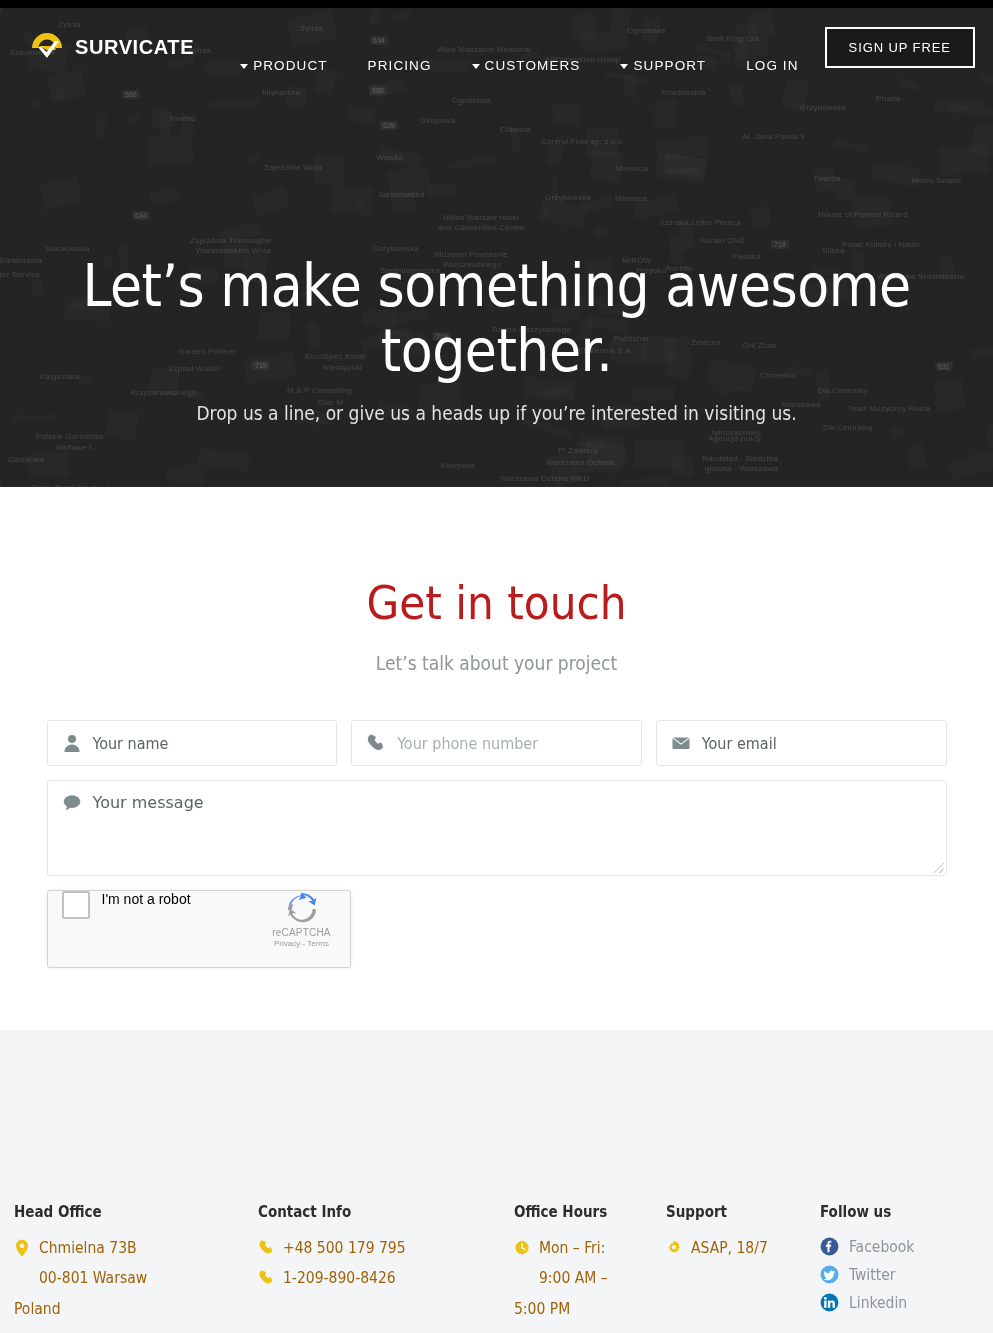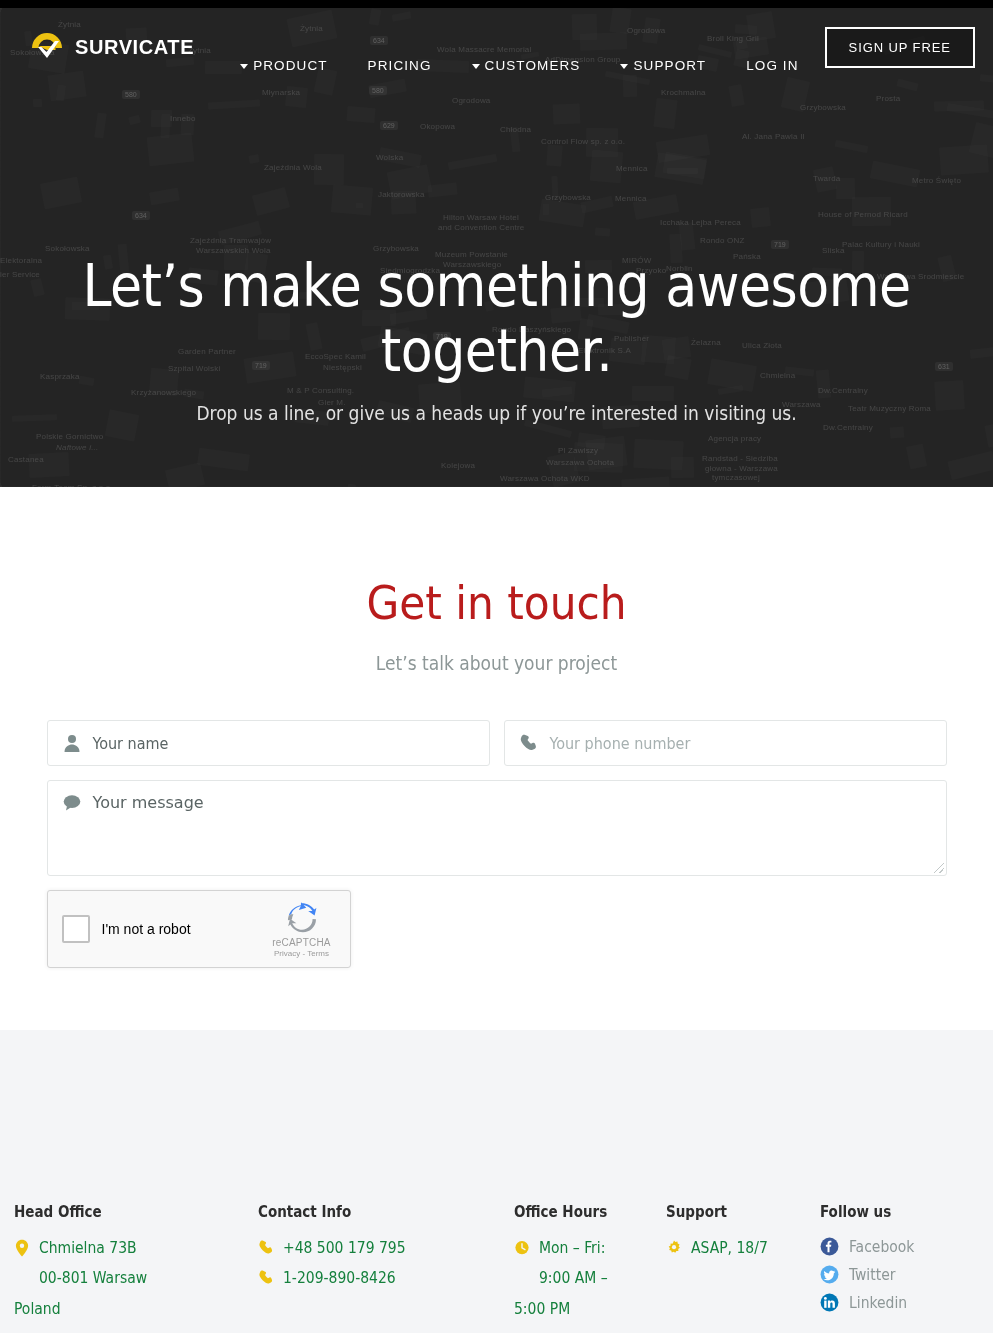--- a/index.html
+++ b/index.html
@@ -221,21 +221,20 @@
   }
 
   
   .recaptcha {
     width: 304px;
     height: 78px;
     border: 1px solid #d3d3d3;
     border-radius: 3px;
     background: #f9f9f9;
     display: flex;
-    align-items: center;
     padding: 0 12px 0 14px;
     box-shadow: 0 0 4px rgba(0,0,0,.07);
     cursor: pointer;
   }
   .rc-check {
     width: 28px; height: 28px;
     border: 2px solid #c1c1c1;
     background: #fff;
     border-radius: 2px;
     flex: 0 0 28px;
@@ -286,21 +285,21 @@
     color: #2d2d2d;
     margin: 0 0 16px 0;
     font-family: "DejaVu Sans Condensed", "Liberation Sans Narrow", "Liberation Sans", sans-serif;
   }
   .frow {
     display: flex;
     align-items: flex-start;
     gap: 9px;
     margin-bottom: 8px;
     font-size: 15.5px;
-    color: #15803d;
+    color: #a16207;
     line-height: 1.45;
     font-weight: 300;
     font-family: "DejaVu Sans Condensed", "Liberation Sans Narrow", "Liberation Sans", sans-serif;
   }
   .frow .fi { width: 16px; height: 18px; flex: 0 0 16px; display: block; margin-top: 2px; }
   .frow.indent { padding-left: 25px; }
   .frow.noindent { padding-left: 0; }
   .soc { display: flex; align-items: center; gap: 10px; margin-bottom: 9px; cursor: pointer; }
   .soc-ic { width: 19px; height: 19px; flex: 0 0 19px; display: block; }
   .soc-label { font-size: 15.5px; color: #8d9797; font-weight: 300; font-family: "DejaVu Sans Condensed", "Liberation Sans Narrow", "Liberation Sans", sans-serif; }
@@ -472,21 +471,21 @@
       <div class="map-label" style="left: 545px; top: 47px;">AdDimension Group</div>
       <div class="map-label" style="left: 627px; top: 18px;">Ogrodowa</div>
       <div class="map-label" style="left: 707px; top: 26px;">Broll King Gril</div>
       <div class="map-label" style="left: 10px; top: 40px;">Sokołowska</div>
       <div class="map-label" style="left: 262px; top: 80px;">Młynarska</div>
       <div class="map-label" style="left: 452px; top: 88px;">Ogrodowa</div>
       <div class="map-label" style="left: 661px; top: 80px;">Krochmalna</div>
       <div class="map-label" style="left: 800px; top: 95px;">Grzybowska</div>
       <div class="map-label" style="left: 876px; top: 86px;">Prosta</div>
       <div class="map-label" style="left: 170px; top: 106px;">Innebo</div>
-      <div class="map-label" style="left: 420px; top: 114px;">Okopowa</div>
+      <div class="map-label" style="left: 420px; top: 108px;">Okopowa</div>
       <div class="map-label" style="left: 500px; top: 117px;">Chłodna</div>
       <div class="map-label" style="left: 541px; top: 129px;">Control Flow sp. z o.o.</div>
       <div class="map-label" style="left: 742px; top: 124px;">Al. Jana Pawla II</div>
       <div class="map-label" style="left: 264px; top: 155px;">Zajeźdnia Wola</div>
       <div class="map-label" style="left: 376px; top: 145px;">Wolska</div>
       <div class="map-label" style="left: 616px; top: 156px;">Mennica</div>
       <div class="map-label" style="left: 813px; top: 166px;">Twarda</div>
       <div class="map-label" style="left: 378px; top: 182px;">Jaktorowska</div>
       <div class="map-label" style="left: 545px; top: 185px;">Grzybowska</div>
       <div class="map-label" style="left: 615px; top: 186px;">Mennica</div>
@@ -509,37 +508,37 @@
       <div class="map-label" style="left: 842px; top: 232px;">Palac Kultury i Nauki</div>
       <div class="map-label" style="left: 877px; top: 264px;">Warszawa Srodmiescie</div>
       <div class="map-label" style="left: 0px; top: 248px;">Elektoralna</div>
       <div class="map-label" style="left: 0px; top: 262px;">ier Service</div>
       <div class="map-label" style="left: 492px; top: 317px;">Rondo Daszyńskiego</div>
       <div class="map-label" style="left: 614px; top: 326px;">Publisher</div>
       <div class="map-label" style="left: 178px; top: 339px;">Garden Partner</div>
       <div class="map-label" style="left: 305px; top: 344px;">EccoSpec Kamil</div>
       <div class="map-label" style="left: 323px; top: 355px;">Niestępski</div>
       <div class="map-label" style="left: 578px; top: 338px;">Elektronik S.A</div>
-      <div class="map-label" style="left: 742px; top: 333px;">Ulica Złota</div>
+      <div class="map-label" style="left: 742px; top: 333px;">Gril Złota</div>
       <div class="map-label" style="left: 168px; top: 356px;">Szpital Wolski</div>
       <div class="map-label" style="left: 691px; top: 330px;">Żelazna</div>
       <div class="map-label" style="left: 818px; top: 378px;">Dw.Centralny</div>
       <div class="map-label" style="left: 40px; top: 364px;">Kasprzaka</div>
       <div class="map-label" style="left: 131px; top: 380px;">Krzyżanowskiego</div>
       <div class="map-label" style="left: 287px; top: 378px;">M &amp; P Consulting.</div>
       <div class="map-label" style="left: 318px; top: 390px;">Gier M.</div>
       <div class="map-label" style="left: 760px; top: 363px;">Chmielna</div>
       <div class="map-label" style="left: 782px; top: 392px;">Warszawa</div>
       <div class="map-label" style="left: 848px; top: 396px;">Teatr Muzyczny Roma</div>
       <div class="map-label" style="left: 36px; top: 424px;">Polskie Gornictwo</div>
       <div class="map-label" style="left: 56px; top: 435px; font-style: italic;">Naftowe i...</div>
       <div class="map-label" style="left: 8px; top: 447px;">Castanea</div>
       <div class="map-label" style="left: 441px; top: 453px;">Kolejowa</div>
       <div class="map-label" style="left: 708px; top: 426px;">Agencja pracy</div>
-      <div class="map-label" style="left: 712px; top: 420px; margin-top: 45px;">tymczasowej</div>
+      <div class="map-label" style="left: 712px; top: 420px;">tymczasowej</div>
       <div class="map-label" style="left: 702px; top: 446px;">Randstad - Siedziba</div>
       <div class="map-label" style="left: 705px; top: 456px;">głowna - Warszawa</div>
       <div class="map-label" style="left: 823px; top: 415px;">Dw.Centralny</div>
       <div class="map-label" style="left: 558px; top: 438px;">Pl Zawiszy</div>
       <div class="map-label" style="left: 546px; top: 450px;">Warszawa Ochota</div>
       <div class="map-label" style="left: 32px; top: 475px;">Form-Team Sp. z o.o.</div>
       <div class="map-label" style="left: 500px; top: 466px;">Warszawa Ochota WKD</div>
       <div class="map-label" style="left: 266px; top: 478px;">Księgowość dla biznesu</div>
       <div class="map-label" style="left: 636px; top: 258px;">Przyoko</div>
       <div class="map-label" style="left: 380px; top: 258px;">Siedmiogrodzka</div>
@@ -610,20 +609,28 @@
         <span class="ph dark">Your name</span>
       </div>
 
       <div class="field">
         <svg class="ficon" viewBox="0 0 20 20">
           <path d="M5.6 1.8 C4.4 1.4 3.2 2.1 2.7 3.3 L2 5.1 C1.5 6.4 1.9 7.9 2.7 9.2 C4.2 11.8 6.6 14.4 9.3 16.1 C10.7 17 12.3 17.4 13.6 16.8 L15.4 16 C16.6 15.5 17.2 14.2 16.8 13 L16 10.7 C15.7 9.8 14.7 9.4 13.9 9.8 L12 10.7 C10.7 9.8 9.4 8.4 8.5 7 L9.6 5.2 C10 4.4 9.7 3.4 8.8 3 Z" fill="#7d8c8c"></path>
         </svg>
         <span class="ph light">Your phone number</span>
       </div>
 
+      <div class="field">
+        <svg class="ficon" viewBox="0 0 20 20">
+          <rect x="1.5" y="4.5" width="17" height="11.5" rx="1" fill="#7d8c8c"></rect>
+          <path d="M1.5 5.2 L10 11.8 L18.5 5.2 L18.5 4.5 L1.5 4.5 Z" fill="#ffffff"></path>
+          <path d="M2.5 4.8 L10 10.6 L17.5 4.8 Z" fill="#7d8c8c"></path>
+        </svg>
+        <span class="ph dark">Your email</span>
+      </div>
     </div>
 
     <div class="msgbox">
       <svg class="ficon" viewBox="0 0 20 20">
         <ellipse cx="10" cy="8.6" rx="8.3" ry="6.3" fill="#7d8c8c"></ellipse>
         <path d="M5 13 L4 17.5 L9 14.2 Z" fill="#7d8c8c"></path>
       </svg>
       <span class="ph dark">Your message</span>
       <span class="msg-resize"></span>
     </div>

